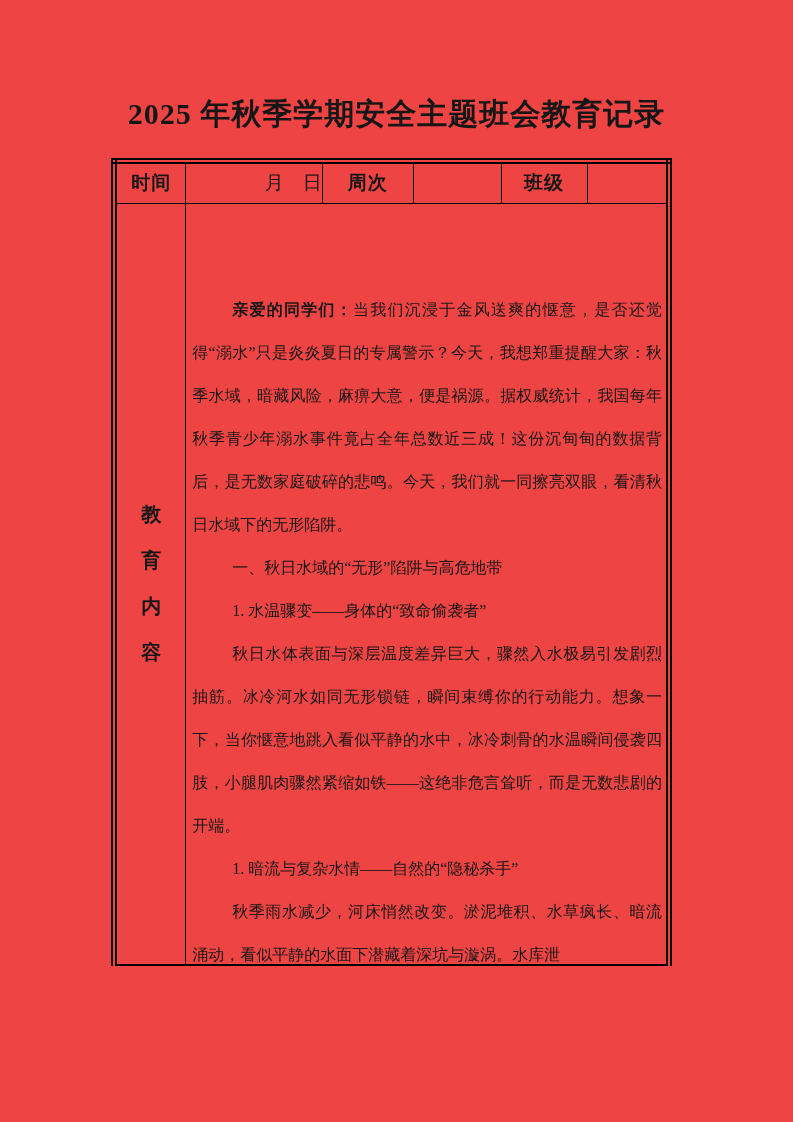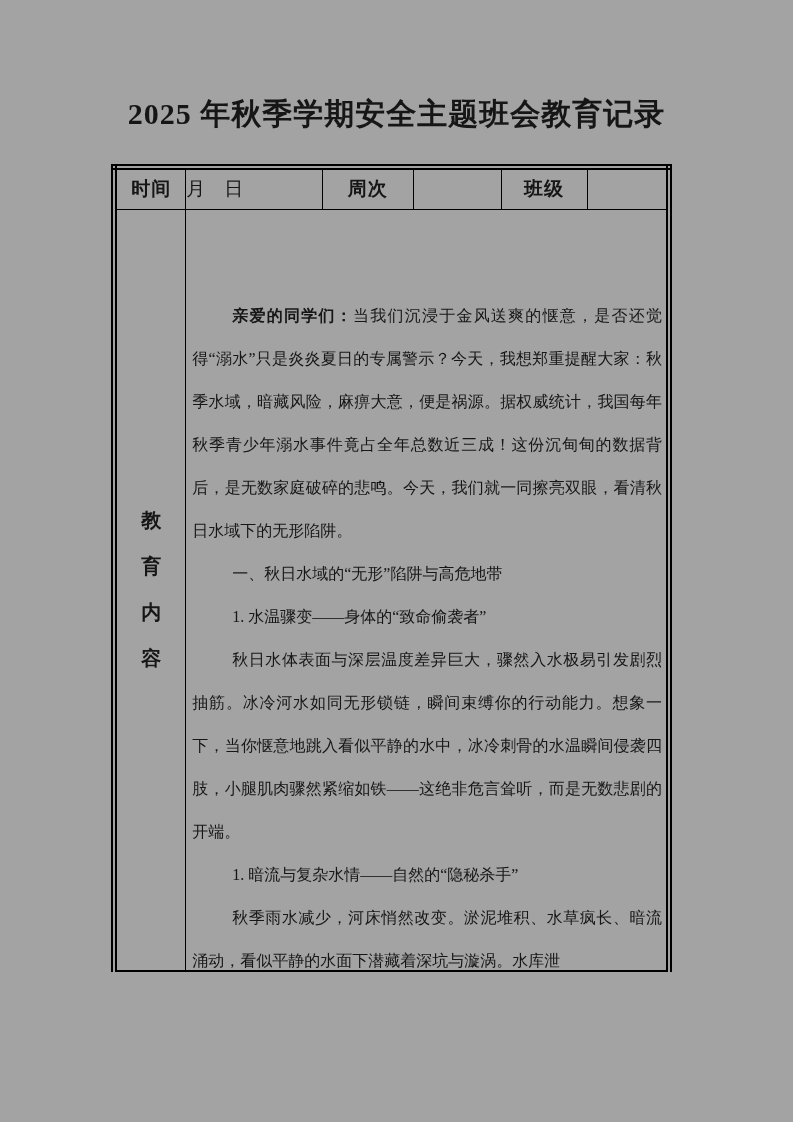--- a/index.html
+++ b/index.html
@@ -4,40 +4,40 @@
 <style>
   html, body {
     margin: 0;
     padding: 0;
     background: #ffffff;
   }
   .page {
     position: relative;
     width: 793px;
     height: 1122px;
-    background: #a3a3a3;
+    background: #ef4444;
     overflow: hidden;
     font-family: "Liberation Serif", "DejaVu Serif", serif;
     color: #161616;
   }
   .doc-title {
     position: absolute;
     top: 94px;
     left: 0;
     width: 100%;
     text-align: center;
     font-size: 30px;
     font-weight: bold;
     letter-spacing: 1px;
     white-space: nowrap;
   }
   table.record-table {
     position: absolute;
     left: 111px;
-    top: 164px;
+    top: 158px;
     width: 561px;
     border-collapse: collapse;
     table-layout: fixed;
     border: 6px double #000;
     border-bottom: 2px solid #000;
   }
   table.record-table td {
     border: 1px solid #000;
     padding: 0;
     font-size: 19px;
@@ -45,21 +45,21 @@
     overflow: hidden;
   }
   tr.row-1 { height: 42px; }
   tr.row-2 { height: 50px; }
   .cell-label {
     font-weight: bold;
     text-align: center;
     letter-spacing: 1px;
   }
   .cell-value {
-    text-align: left;
+    text-align: right;
   }
   .theme-value {
     text-align: center;
     letter-spacing: 2px;
     white-space: nowrap;
   }
   .content-label-cell { vertical-align: middle; }
   .vlabel {
     display: flex;
     flex-direction: column;

